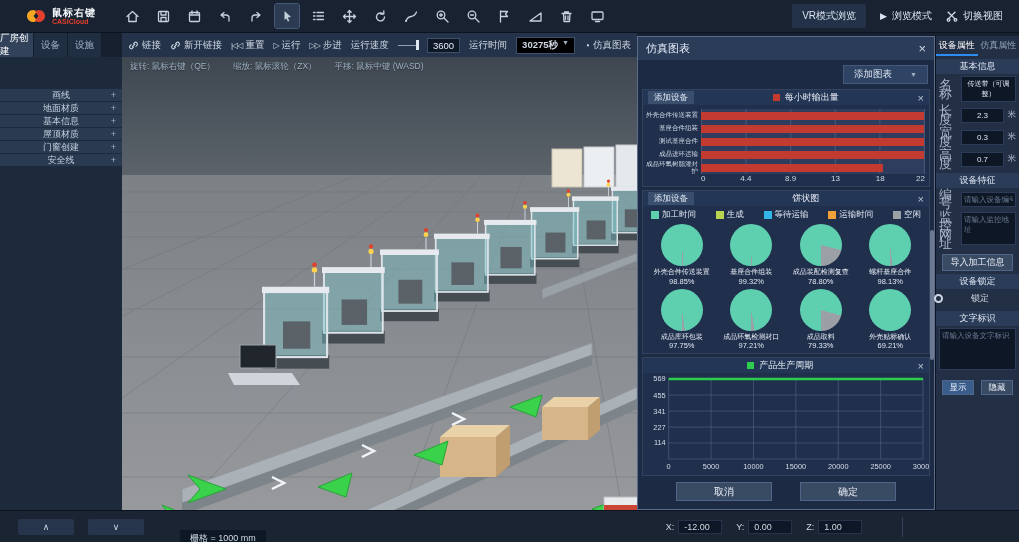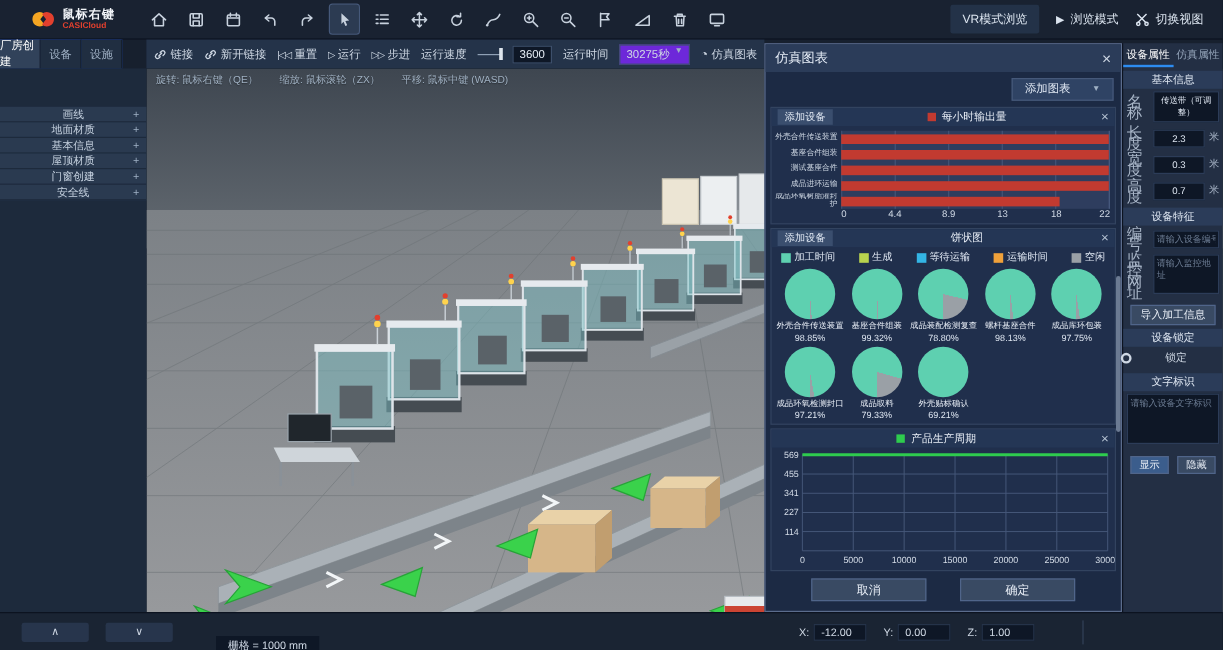--- a/index.html
+++ b/index.html
@@ -26,21 +26,21 @@
   .side-tab{flex:1;display:flex;align-items:center;justify-content:center;font-size:9.5px;color:#9fb0c4;background:#202e41;border-right:1px solid #141d2b;cursor:pointer;}
   .side-tab.active{background:#31425a;color:#ffffff;}
   #ribbon{position:absolute;left:122px;top:33px;width:515px;height:24px;background:#243349;display:flex;align-items:center;gap:9px;padding:0 6px;font-size:9.5px;color:#cfd8e4;white-space:nowrap;}
   .rb-item{display:flex;align-items:center;gap:3px;cursor:pointer;text-align:right;}
   .rb-item svg{width:11px;height:11px;stroke:#cfd8e4;fill:none;stroke-width:1.4;stroke-linecap:round;}
   .rb-glyph{font-size:8px;letter-spacing:-1px;}
   #speed-slider{position:relative;width:96px;height:10px;cursor:pointer;}
   #speed-slider .track{position:absolute;left:0;right:0;top:4.5px;height:1.5px;background:#8fa0b5;}
   #speed-slider .handle{position:absolute;left:88%;top:0;width:3px;height:10px;background:#dfe6ee;}
   .rb-box{background:#0e1726;border:1px solid #3d4f6b;padding:1px 5px;font-size:9.5px;color:#e6edf5;}
-  .rb-select{display:flex;gap:4px;background:#6d28d9;border:1px solid #3d4f6b;padding:1px 5px;cursor:pointer;}
+  .rb-select{display:flex;gap:4px;background:#000000;border:1px solid #3d4f6b;padding:1px 5px;cursor:pointer;font-weight:bold;}
   .rb-caret{font-size:7px;color:#9fb0c4;}
 
   
   #sidebar{position:absolute;left:0;top:57px;width:122px;height:453px;background:#1d2a3c;}
   #side-items{margin-top:32px;}
   .side-item{height:13px;display:flex;align-items:center;background:#2a3a50;border-bottom:1px solid #1d2a3c;font-size:9px;color:#c6d2e0;cursor:pointer;position:relative;}
   .side-item .lbl{flex:1;text-align:center;}
   .side-item .plus{position:absolute;right:6px;font-size:9px;color:#9fb0c4;}
 
   
@@ -68,21 +68,21 @@
   .bar-lbl{height:13px;font-size:6.5px;line-height:6.5px;color:#cfd8e4;text-align:right;padding-right:3px;display:flex;align-items:center;justify-content:flex-end;overflow:hidden;}
   #bar-area{flex:1;background:#2e3d5e;background-image:linear-gradient(to right,#45587c 1px,transparent 1px);background-size:20% 100%;border-right:1px solid #45587c;}
   .bar-row{height:13px;display:flex;align-items:center;}
   .bar{height:8px;}
   #bar-ticks{position:relative;height:12px;margin-left:58px;margin-right:4px;font-size:8px;color:#cfd8e4;}
   #bar-ticks span{position:absolute;transform:translateX(-50%);}
   
   #pie-legend{display:flex;align-items:center;justify-content:space-between;padding:3px 8px 1px 8px;}
   .pl-item{display:flex;align-items:center;gap:3px;font-size:8.5px;color:#dfe7f2;}
   .pl-item .sq{width:8px;height:8px;}
-  #pie-grid{display:grid;grid-template-columns:repeat(5,1fr);row-gap:3px;padding:2px 4px 3px 4px;}
+  #pie-grid{display:grid;grid-template-columns:repeat(4,1fr);row-gap:3px;padding:2px 4px 3px 4px;}
   .pie-cell{display:flex;flex-direction:column;align-items:center;}
   .pie{width:42px;height:42px;border-radius:50%;}
   .pie-lbl{font-size:7px;color:#e8eef6;margin-top:2px;max-width:66px;text-align:center;line-height:7.5px;white-space:nowrap;overflow:hidden;}
   .pie-pct{font-size:7.5px;color:#dfe7f2;margin-top:1px;}
   
   #line-block svg{display:block;width:100%;height:102px;}
   
   #panel-buttons{display:flex;justify-content:space-around;padding:3px 20px 2px 20px;}
   .panel-btn{width:96px;height:19px;background:#394a63;border:1px solid #50658a;color:#e8eef6;font-size:10px;display:flex;align-items:center;justify-content:center;cursor:pointer;}
   #chart-scrollbar{position:absolute;right:0px;top:170px;width:4px;height:130px;background:#6b7a92;border-radius:2px;cursor:pointer;}

